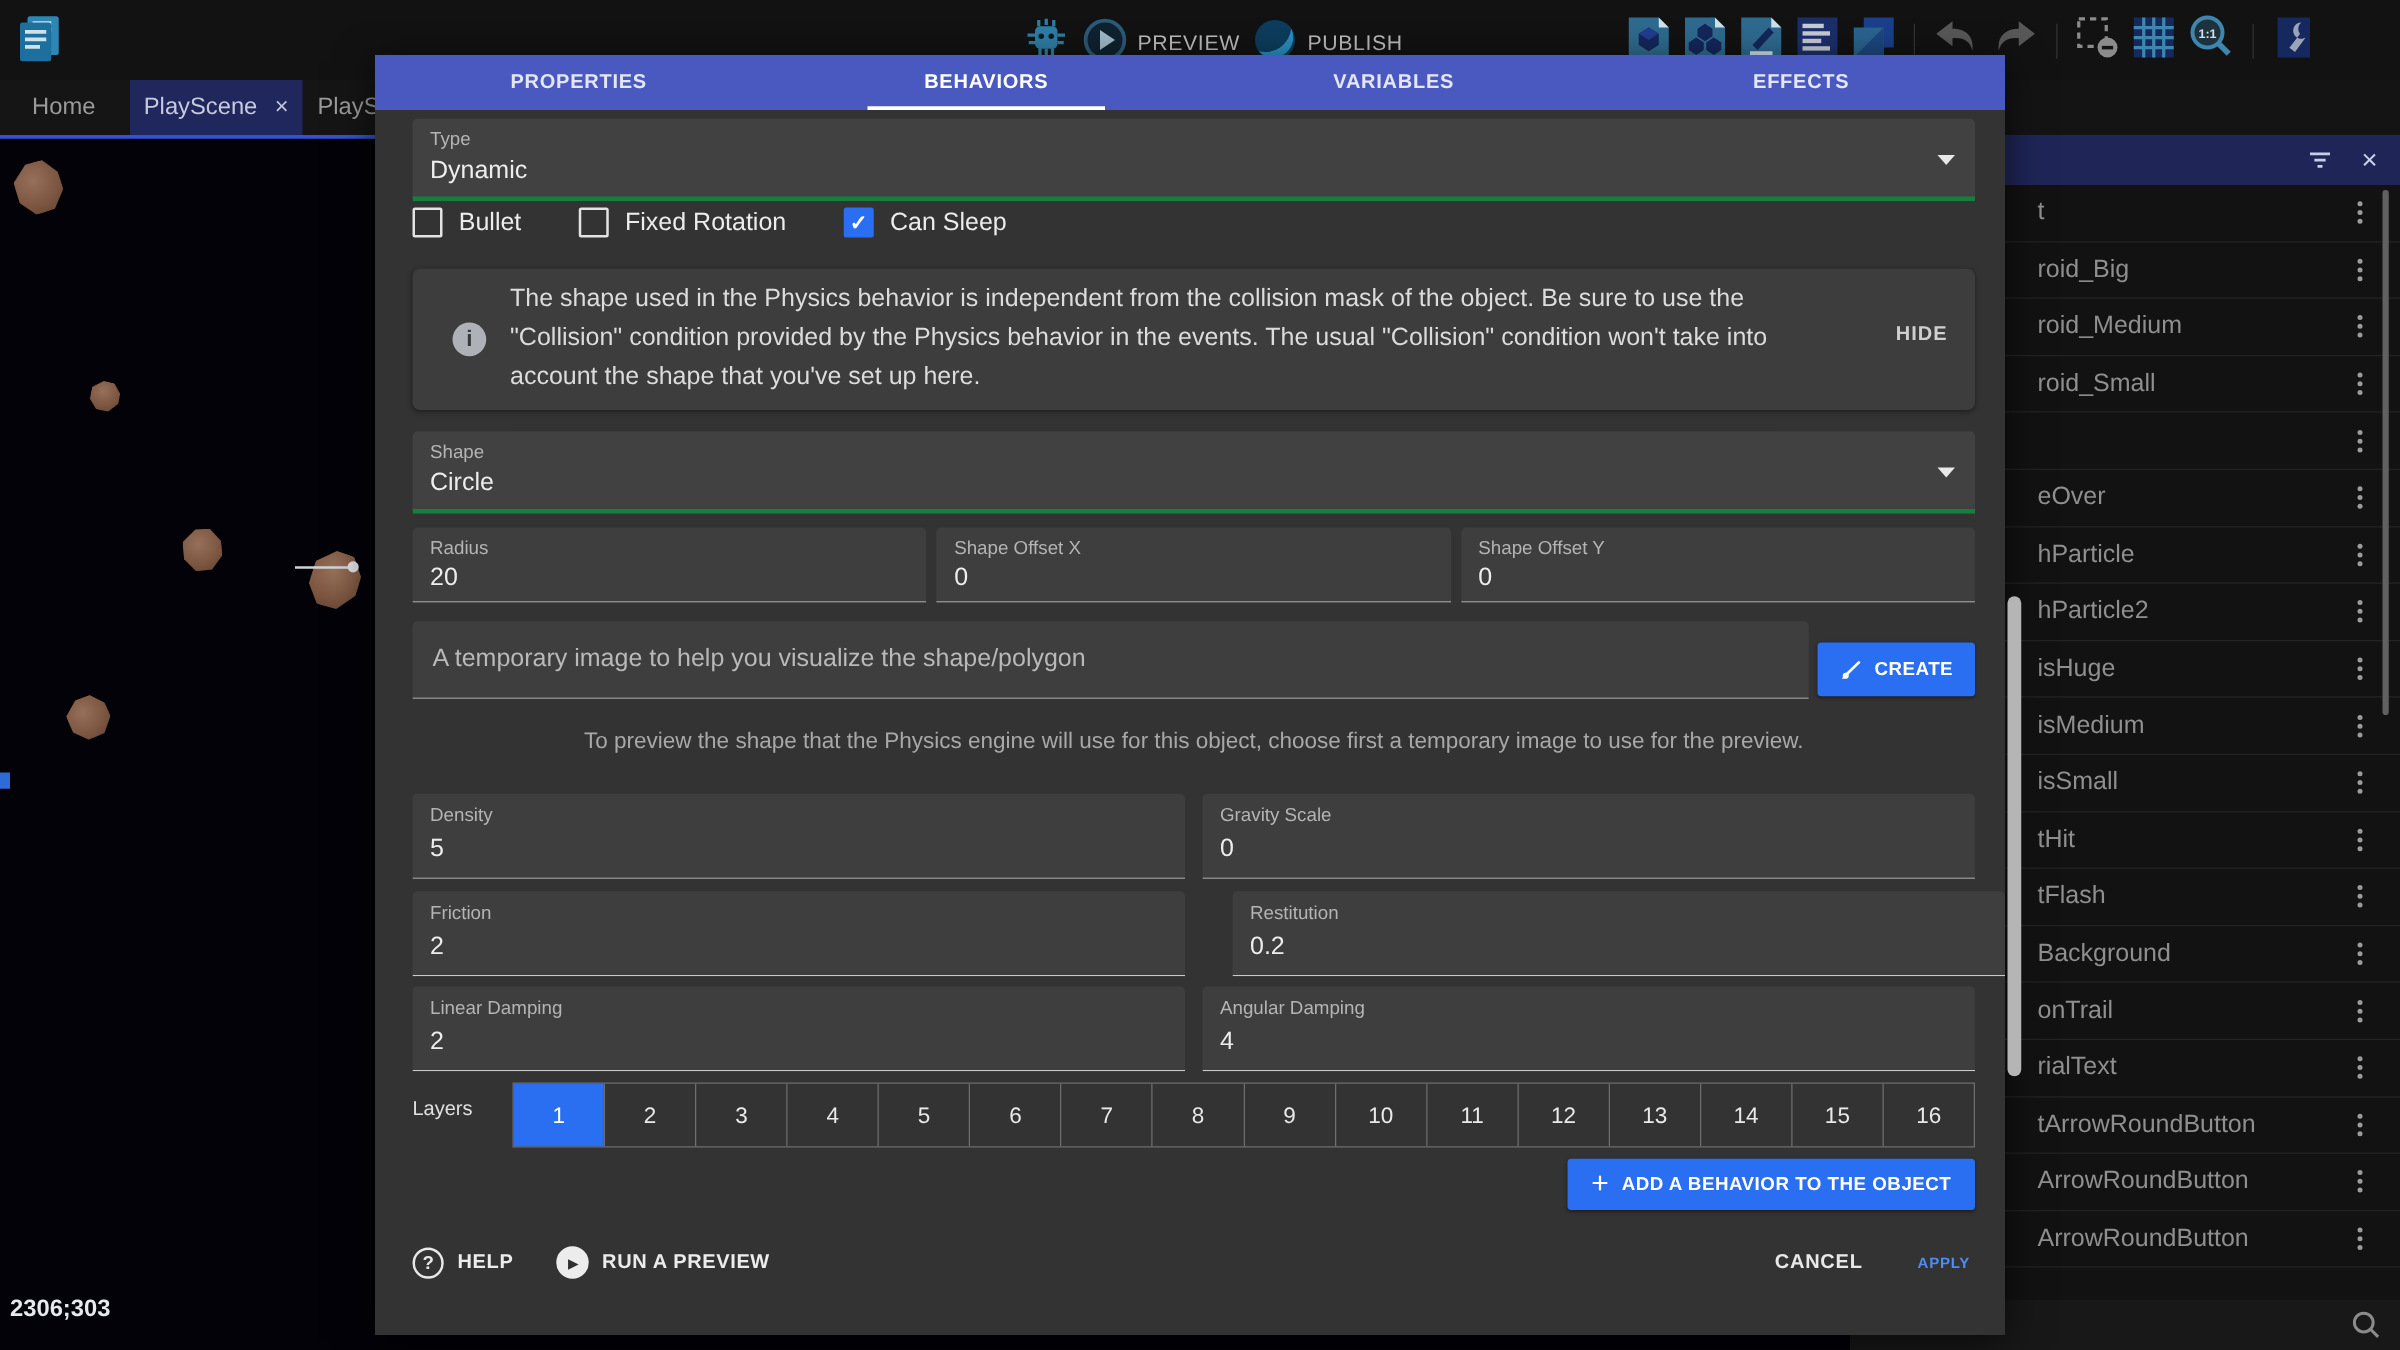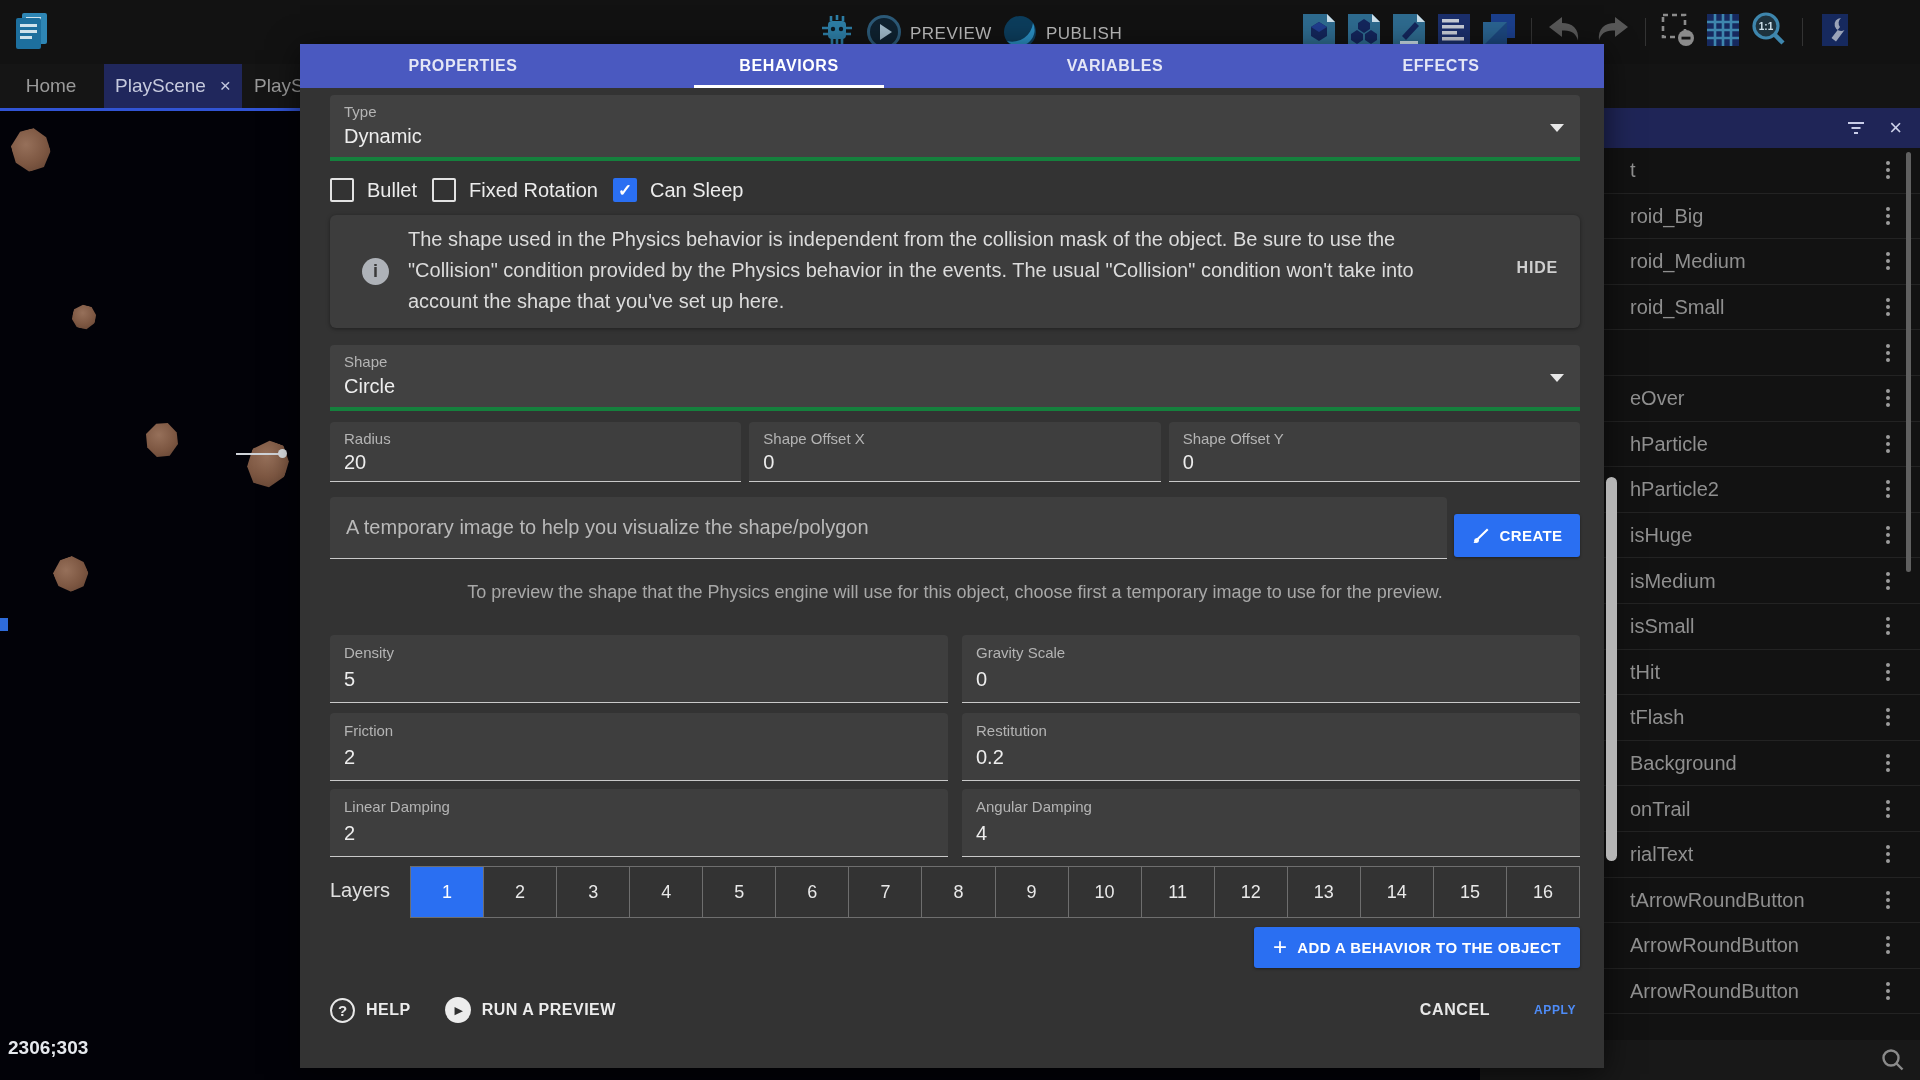--- a/index.html
+++ b/index.html
@@ -62,21 +62,21 @@
         font-weight:bold;letter-spacing:.6px;color:rgba(255,255,255,.85);cursor:pointer;}
   .dtab.active{color:#fff;}
   .dtab.active::after{content:"";position:absolute;bottom:0;left:21%;width:58%;height:3px;background:#fff;}
 
   .field{position:absolute;background:var(--field-bg);border-bottom:4px solid #15803d;border-radius:4px 4px 0 0;}
   .field .flabel{position:absolute;left:14px;top:8px;font-size:15px;color:#b4b4b4;}
   .field .fvalue{position:absolute;left:14px;top:30px;font-size:20px;color:#ededed;}
   .caret{position:absolute;right:16px;top:50%;margin-top:-2px;width:0;height:0;
          border-left:7px solid transparent;border-right:7px solid transparent;border-top:8px solid #e8e8e8;}
 
-  .cbrow{position:absolute;left:30px;top:134px;display:flex;align-items:flex-end;gap:15px;}
+  .cbrow{position:absolute;left:30px;top:122px;display:flex;align-items:flex-end;gap:46px;}
   .cbitem{display:flex;align-items:center;gap:13px;cursor:pointer;}
   .cbox{width:24px;height:24px;border:2px solid #e3e3e3;border-radius:2px;box-sizing:border-box;}
   .cbox.checked{border:none;background:var(--accent);display:flex;align-items:center;justify-content:center;
                 color:#fff;font-size:17px;font-weight:bold;}
   .cblabel{font-size:20px;color:#ececec;}
 
   .infobox{position:absolute;left:30px;top:171px;width:1250px;height:113px;background:#3d3d3d;border-radius:6px;
            box-shadow:0 1px 4px rgba(0,0,0,.4);}
   .info-i{position:absolute;left:32px;top:43px;width:27px;height:27px;border-radius:50%;background:#aeb2b8;
           display:flex;align-items:center;justify-content:center;font-size:18px;font-weight:bold;color:#3a3a3a;}
@@ -97,21 +97,21 @@
               display:flex;align-items:center;justify-content:center;gap:9px;color:#fff;font-size:15px;
               font-weight:bold;letter-spacing:.4px;cursor:pointer;box-shadow:0 1px 3px rgba(0,0,0,.4);}
 
   .hint{position:absolute;left:30px;top:538px;width:1250px;text-align:center;font-size:18px;color:#a8a8a8;}
 
   .pgrid-item{position:absolute;width:618px;height:67px;background:#3e3e3e;border-bottom:1px solid #c9c9c9;border-radius:4px 4px 0 0;}
   .pgrid-item .flabel{position:absolute;left:14px;top:9px;font-size:15px;color:#b4b4b4;}
   .pgrid-item .fvalue{position:absolute;left:14px;top:33px;font-size:20px;color:#ededed;}
 
   .layers-row{position:absolute;left:30px;top:822px;width:1250px;height:52px;}
-  .layers-label{position:absolute;left:0;top:13px;font-size:20px;color:#e0e0e0;}
+  .layers-label{position:absolute;left:0;top:13px;font-size:16px;color:#e0e0e0;}
   .lcells{position:absolute;left:80px;top:0;width:1170px;height:52px;display:flex;border:1px solid #6e6e6e;box-sizing:border-box;}
   .lcell{flex:1;display:flex;align-items:center;justify-content:center;font-size:18px;color:#e9e9e9;
          border-left:1px solid #6e6e6e;cursor:pointer;}
   .lcell:first-child{border-left:none;}
   .lcell.sel{background:var(--accent);color:#fff;}
 
   .add-btn{position:absolute;left:954px;top:883px;width:326px;height:41px;background:var(--accent);border-radius:3px;
            display:flex;align-items:center;justify-content:center;gap:10px;color:#fff;font-size:15px;font-weight:bold;
            letter-spacing:.4px;cursor:pointer;box-shadow:0 1px 3px rgba(0,0,0,.4);}
   .add-btn .plus{font-size:24px;font-weight:normal;margin-top:-2px;}
@@ -470,21 +470,21 @@
       <span class="fvalue">5</span>
     </div>
     <div class="pgrid-item" style="left:662px;top:591px;">
       <span class="flabel">Gravity Scale</span>
       <span class="fvalue">0</span>
     </div>
     <div class="pgrid-item" style="left:30px;top:669px;">
       <span class="flabel">Friction</span>
       <span class="fvalue">2</span>
     </div>
-    <div class="pgrid-item" style="left:662px;top:669px;text-decoration:underline;">
+    <div class="pgrid-item" style="left:686px;top:669px;text-decoration:underline;">
       <span class="flabel">Restitution</span>
       <span class="fvalue">0.2</span>
     </div>
     <div class="pgrid-item" style="left:30px;top:745px;">
       <span class="flabel">Linear Damping</span>
       <span class="fvalue">2</span>
     </div>
     <div class="pgrid-item" style="left:662px;top:745px;">
       <span class="flabel">Angular Damping</span>
       <span class="fvalue">4</span>

